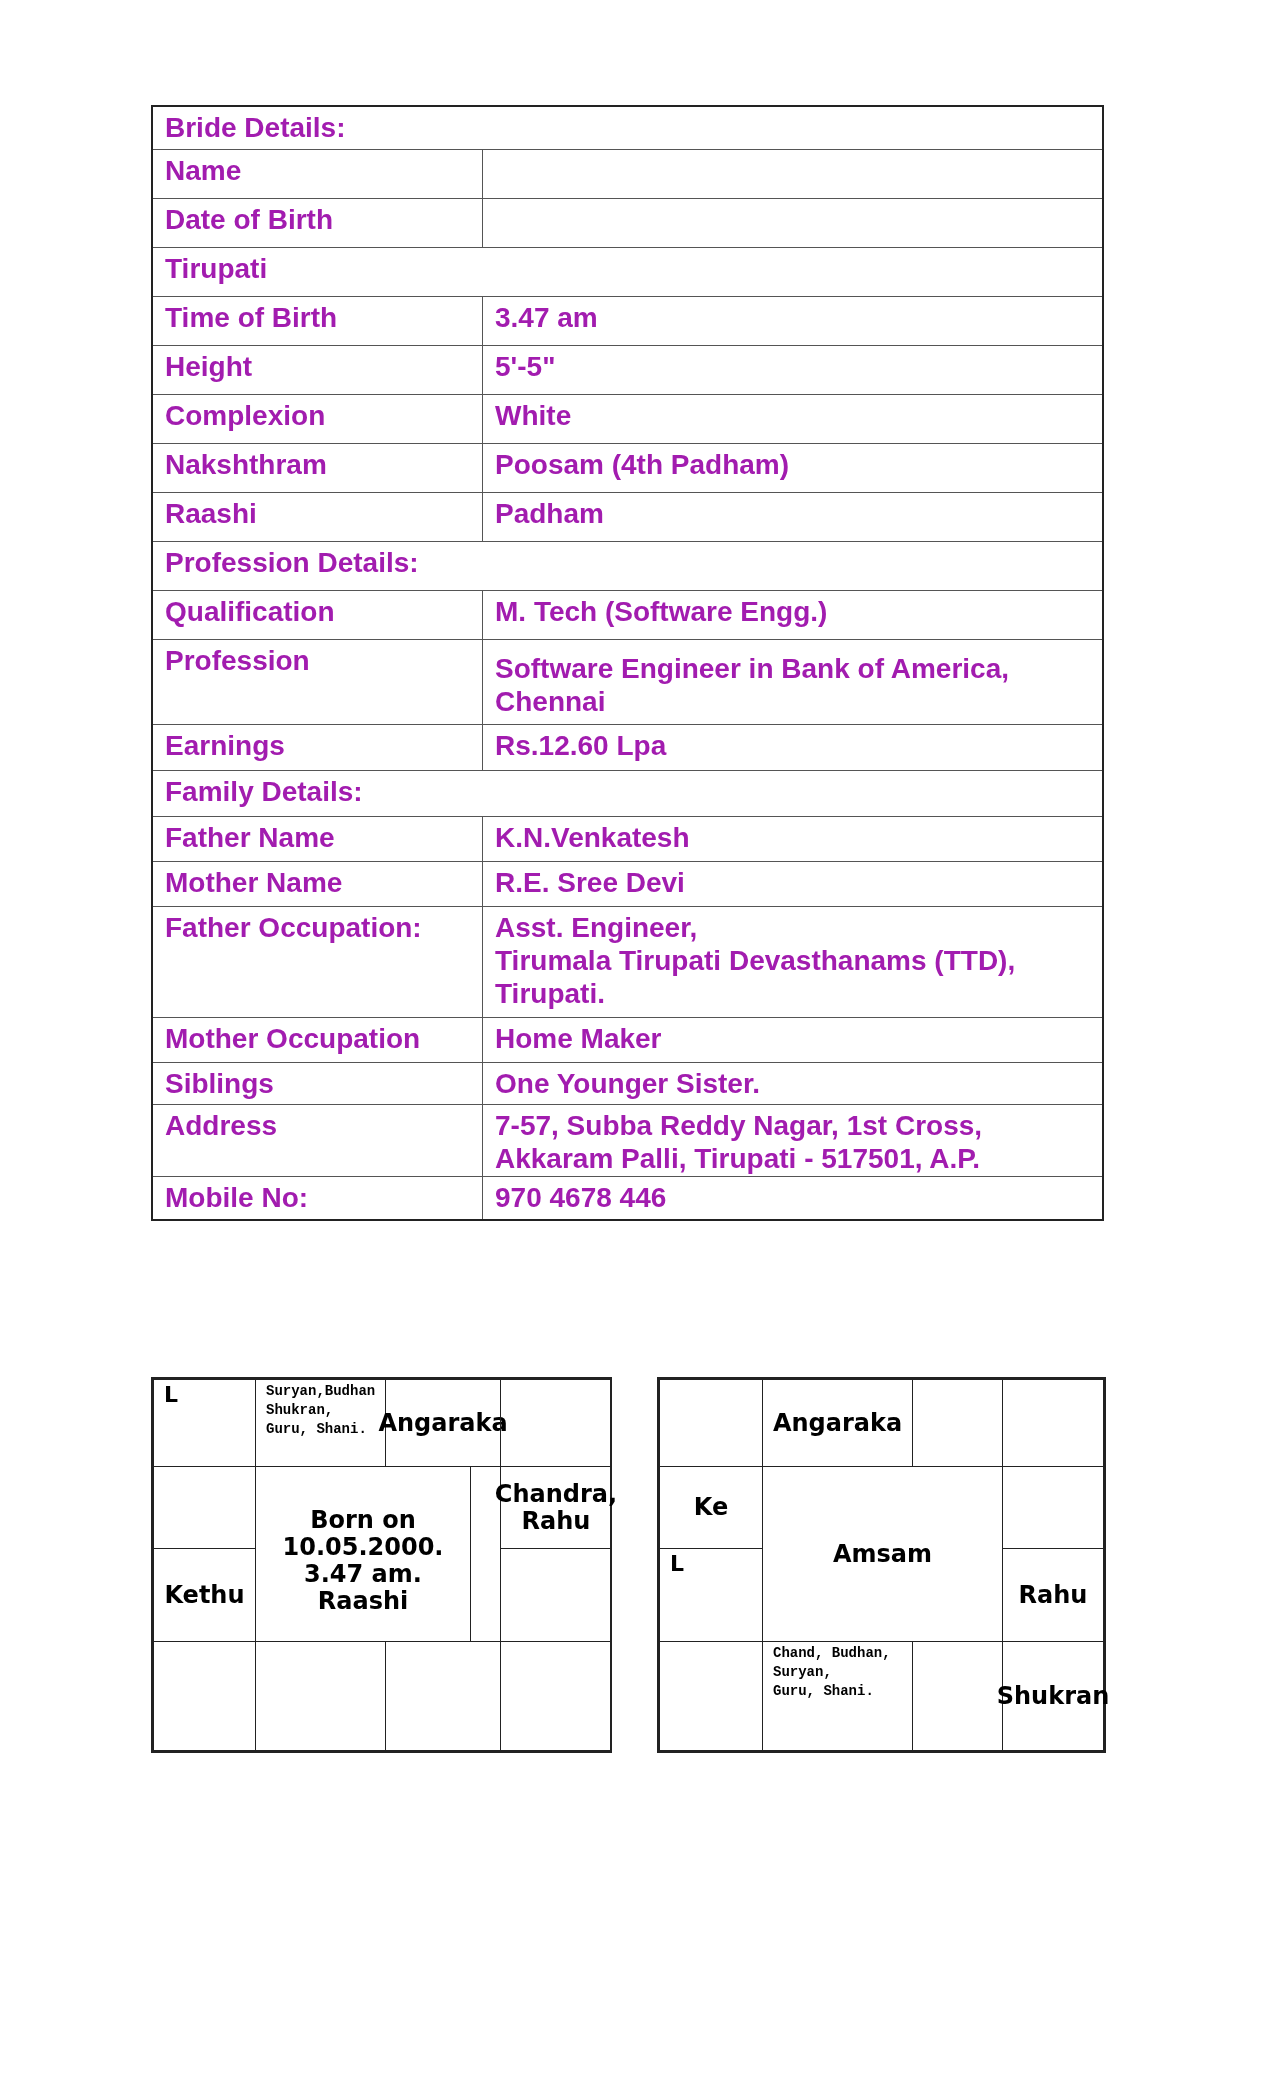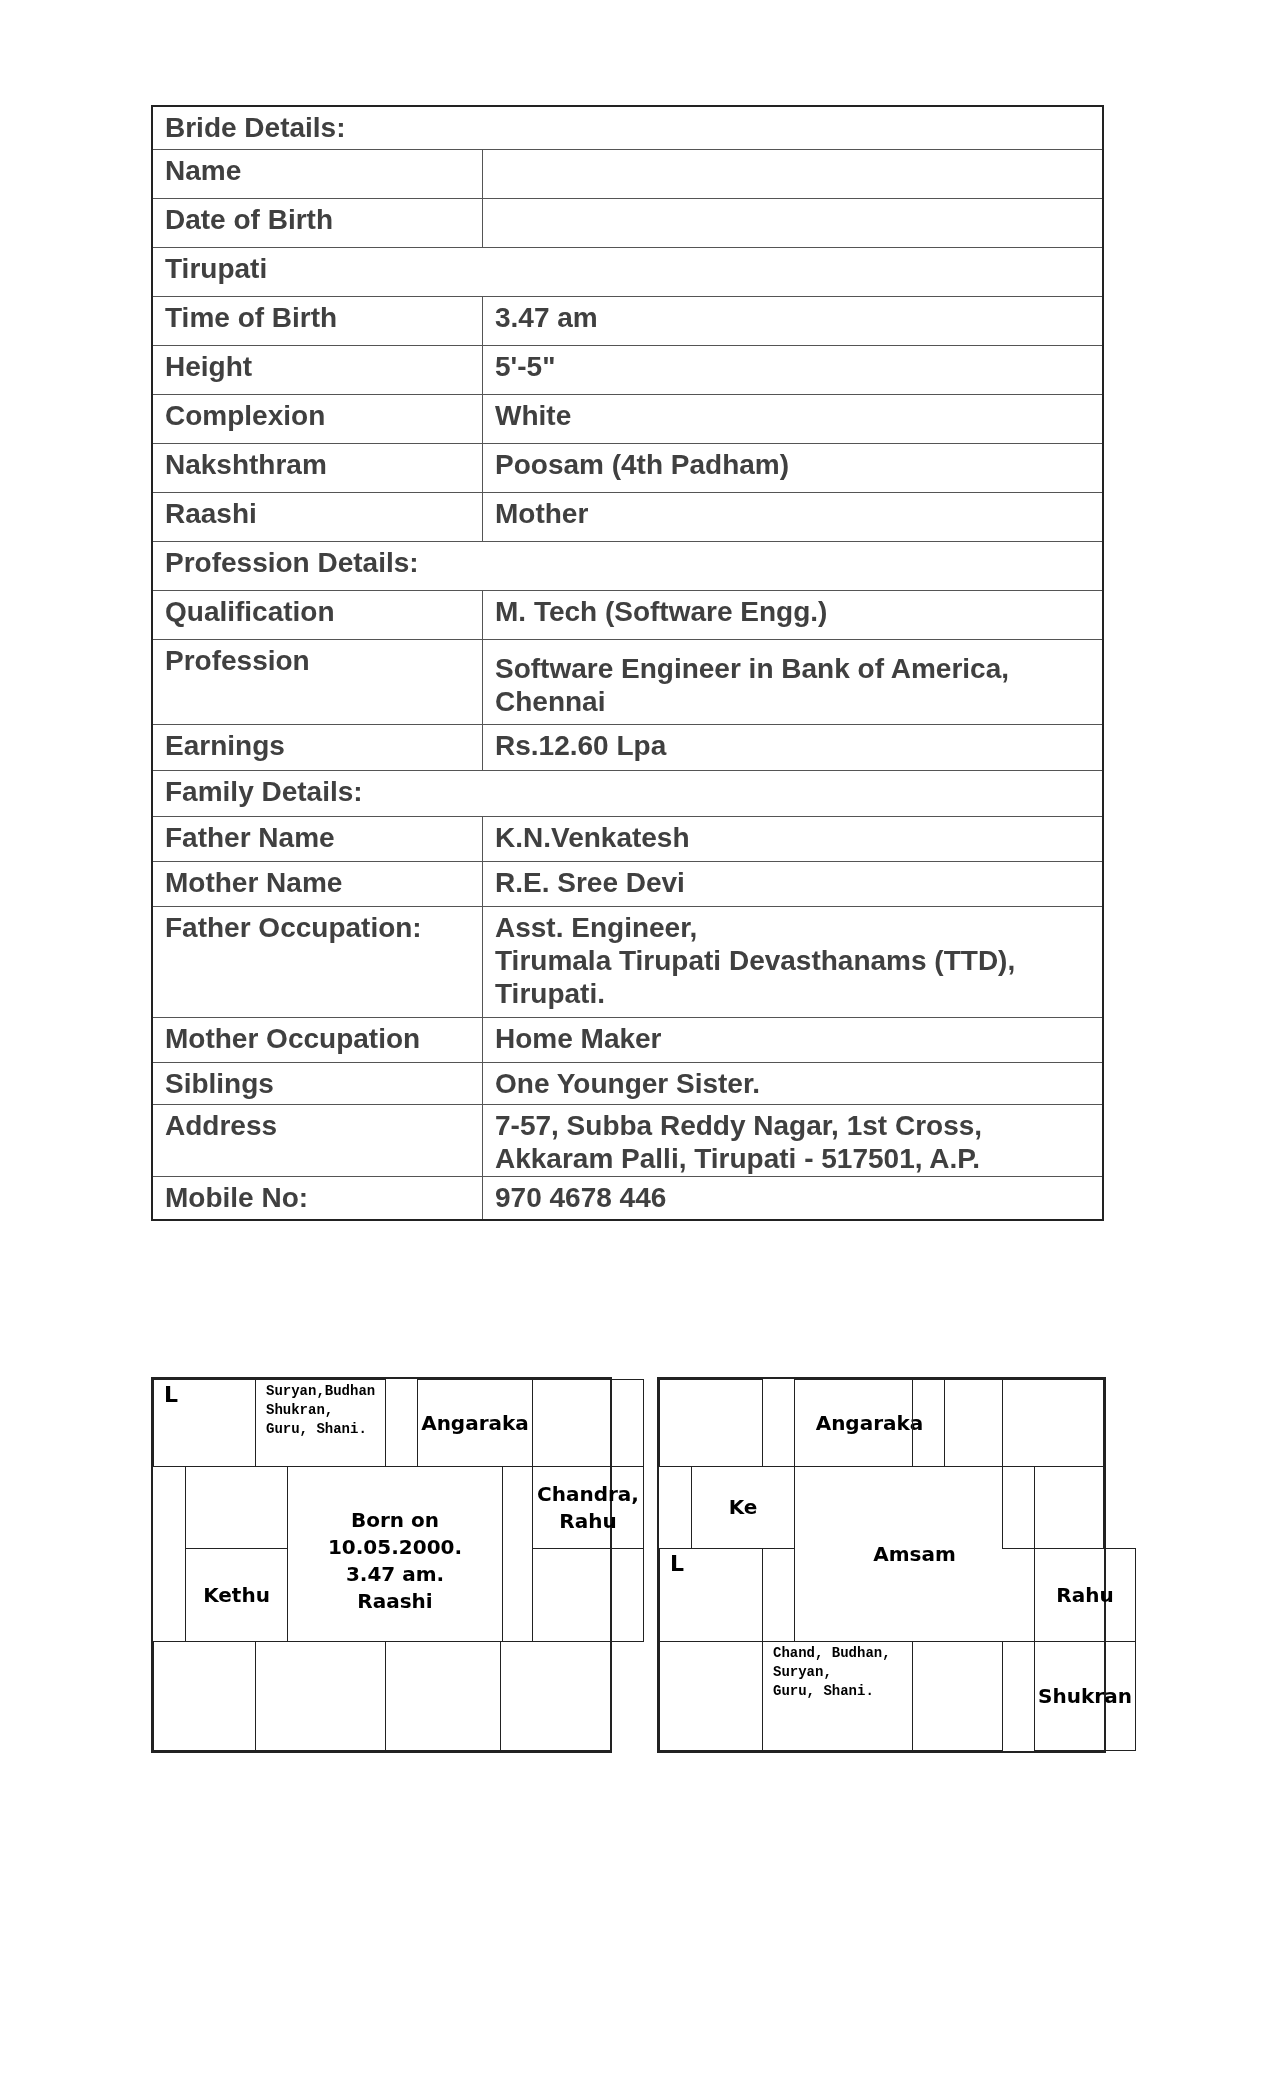--- a/index.html
+++ b/index.html
@@ -1,28 +1,28 @@
 <!DOCTYPE html>
 <html><head>
 <meta charset="utf-8">
 <style>
   html, body { margin:0; padding:0; background:#fff; }
   body { width:1275px; height:2100px; position:relative; overflow:hidden; }
   .tbl { position:absolute; left:151px; top:105px; width:953px; border:2px solid #222; box-sizing:border-box; }
   .row { display:flex; border-top:1.5px solid #555; box-sizing:border-box; }
   .row:first-child { border-top:none; }
-  .cell { font-family:"Liberation Sans", sans-serif; font-weight:bold; font-size:28px; color:#404040; line-height:33px; padding:4px 10px 0 12px; box-sizing:border-box; }
+  .cell { font-family:"Liberation Sans", sans-serif; font-weight:bold; font-size:28px; color:#a21caf; line-height:33px; padding:4px 10px 0 12px; box-sizing:border-box; }
   .lbl { width:330px; border-right:1.5px solid #555; }
   .val { flex:1; }
   .hdr .cell { width:100%; }
   .chart { position:absolute; top:1377px; border:2px solid #222; box-sizing:border-box; }
   .box { position:absolute; border:1.5px solid #222; box-sizing:border-box; font-family:"DejaVu Sans", sans-serif; font-weight:bold; color:#000; }
   .c { display:flex; align-items:center; justify-content:center; text-align:center; }
   .sm { font-size:14px; line-height:19px;font-family:Liberation Mono, monospace; }
-  .md { font-size:20px; line-height:27px;margin-left:32px; }
+  .md { font-size:24px; line-height:27px; }
 </style>
 </head>
 <body>
 
 <div class="tbl">
 
   <div class="row hdr" style="height:42px">
       <div class="cell">Bride Details:</div>
     </div>
   <div class="row" style="height:49px">
@@ -45,21 +45,21 @@
   <div class="row" style="height:49px">
       <div class="cell lbl">Complexion</div>
       <div class="cell val">White</div>
     </div>
   <div class="row" style="height:49px">
       <div class="cell lbl">Nakshthram</div>
       <div class="cell val">Poosam (4th Padham)</div>
     </div>
   <div class="row" style="height:49px">
       <div class="cell lbl">Raashi</div>
-      <div class="cell val">Mother</div>
+      <div class="cell val">Padham</div>
     </div>
 
   <div class="row hdr" style="height:49px">
       <div class="cell">Profession Details:</div>
     </div>
   <div class="row" style="height:49px">
       <div class="cell lbl">Qualification</div>
       <div class="cell val">M. Tech  (Software Engg.)</div>
     </div>
   <div class="row" style="height:85px">

